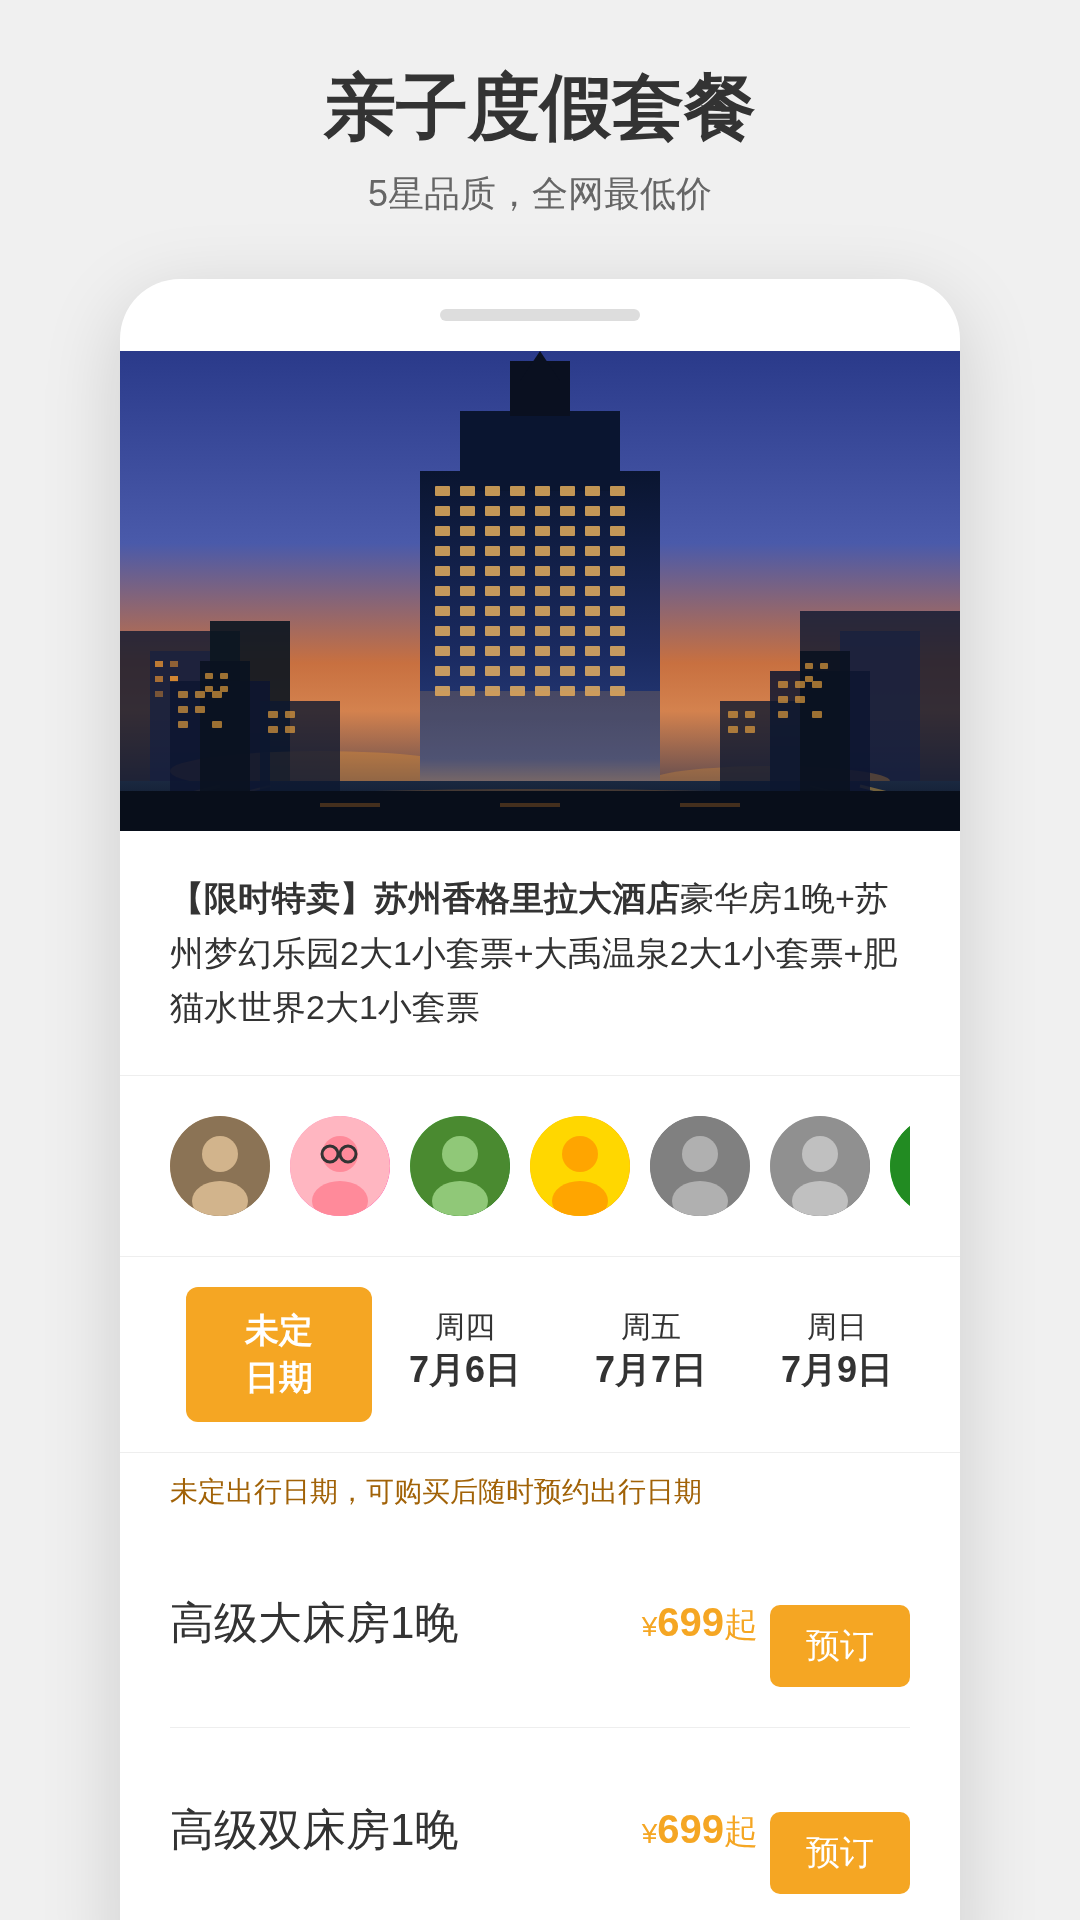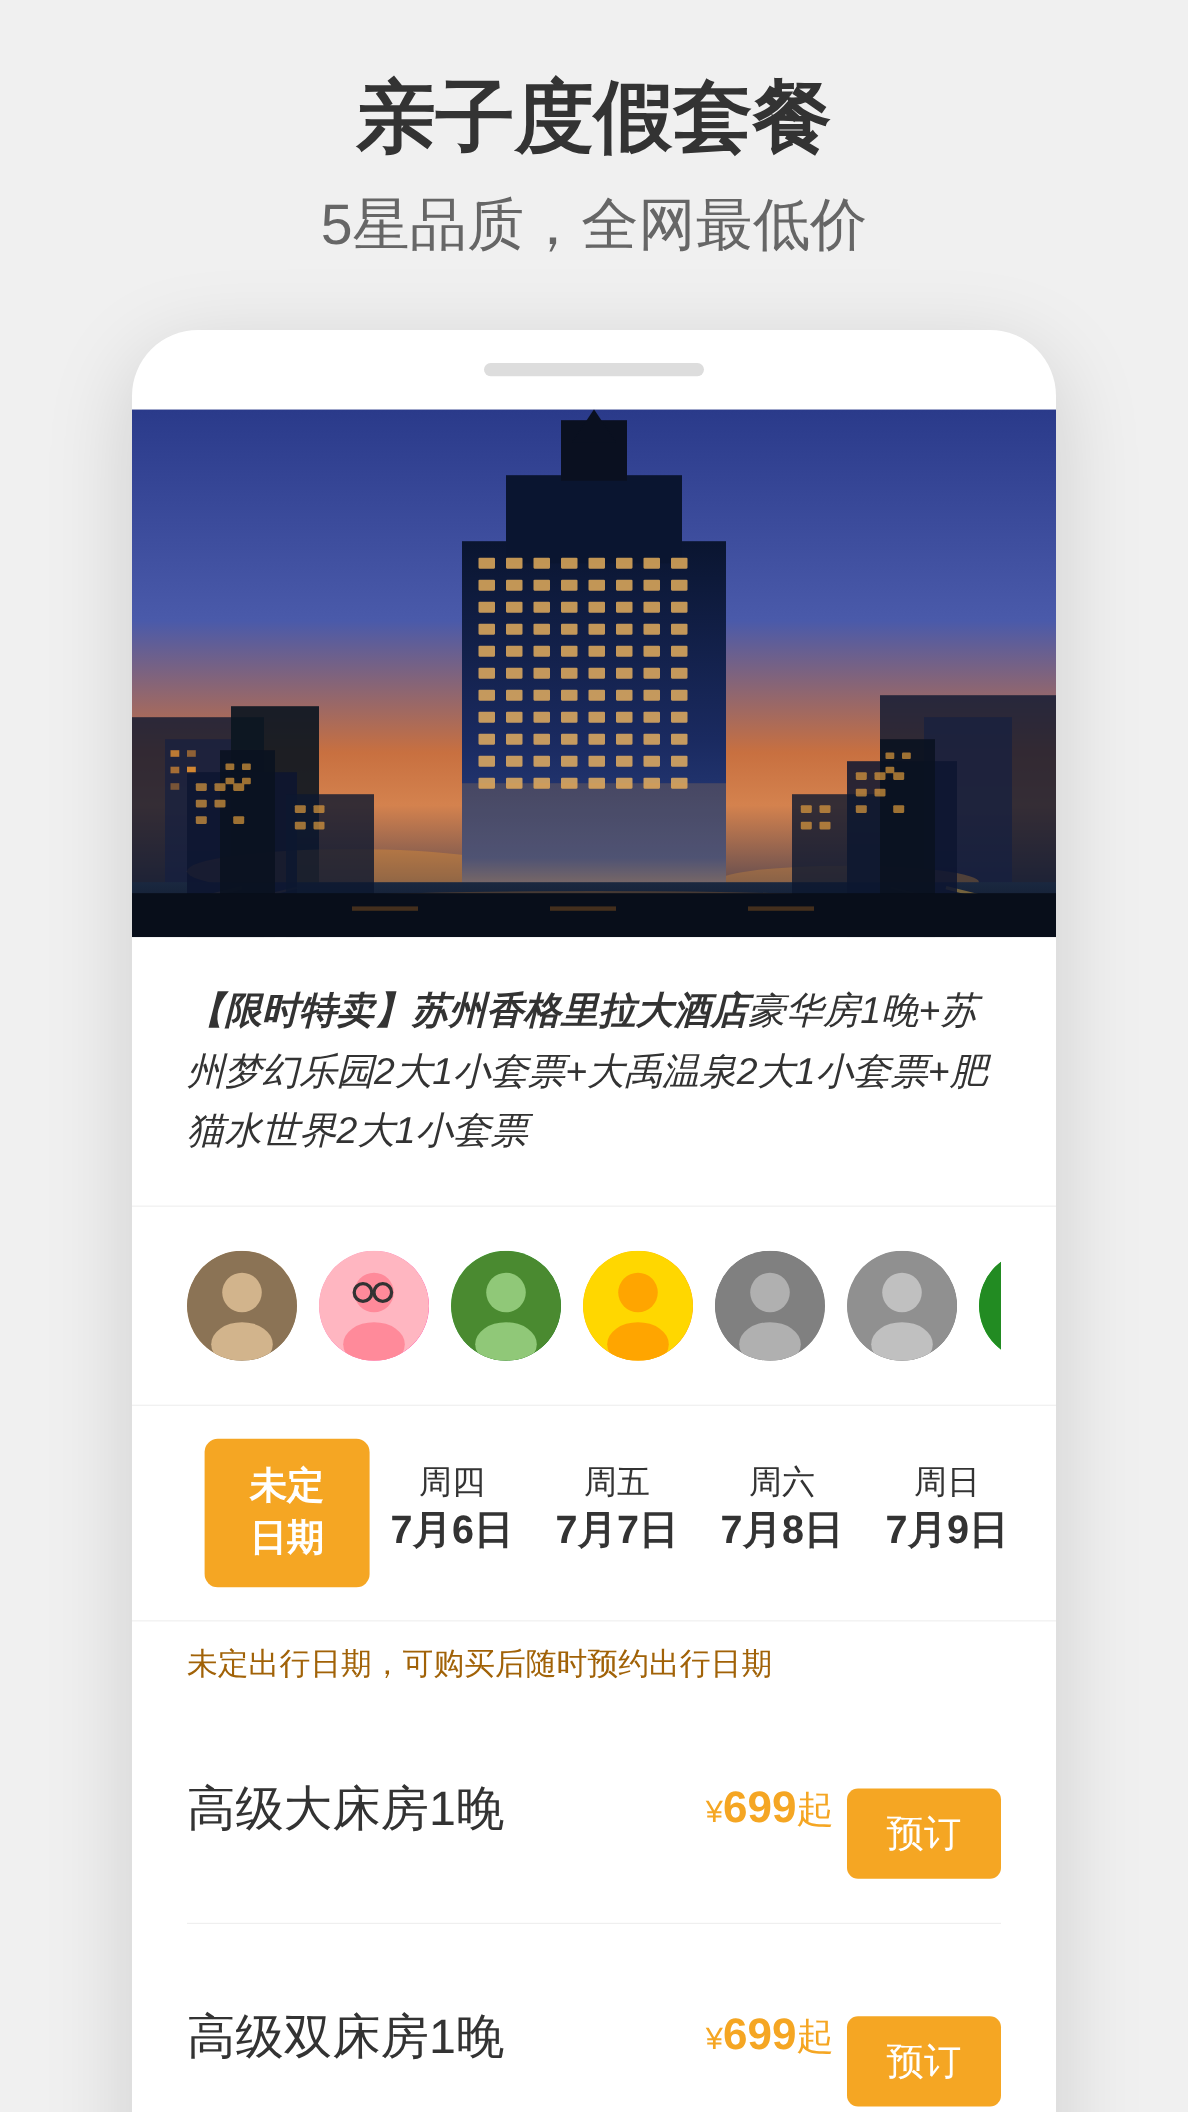--- a/index.html
+++ b/index.html
@@ -21,21 +21,21 @@
 
     .page-title {
       font-size: 72px;
       font-weight: 600;
       color: #333;
       line-height: 1.2;
       margin-bottom: 20px;
     }
 
     .page-subtitle {
-      font-size: 52px;
+      font-size: 36px;
       color: #666;
     }
 
     .phone-frame {
       width: 840px;
       background: #fff;
       border-radius: 60px;
       box-shadow: 0 20px 80px rgba(0,0,0,0.15);
       overflow: hidden;
       padding-bottom: 60px;
@@ -59,21 +59,20 @@
 
     
     .hotel-svg {
       width: 100%;
       height: 100%;
     }
 
     .description-section {
       padding: 40px 50px 40px;
       border-bottom: 1px solid #eee;
-      font-style: italic;
     }
 
     .description-text {
       font-size: 34px;
       color: #333;
       line-height: 1.6;
     }
 
     .bold-text {
       font-weight: 700;
@@ -526,24 +525,20 @@
       </div>
       <div class="date-item inactive">
         <div class="date-day">周四</div>
         <div class="date-num">7月6日</div>
       </div>
       <div class="date-item inactive">
         <div class="date-day">周五</div>
         <div class="date-num">7月7日</div>
       </div>
       <div class="date-item inactive">
-        <div class="date-day">周六</div>
-        <div class="date-num">7月8日</div>
-      </div>
-      <div class="date-item inactive">
         <div class="date-day">周日</div>
         <div class="date-num">7月9日</div>
       </div>
     </div>
   </div>
 
   <p class="date-hint">未定出行日期，可购买后随时预约出行日期</p>
 
   <div class="room-list">
     <div class="room-item">

